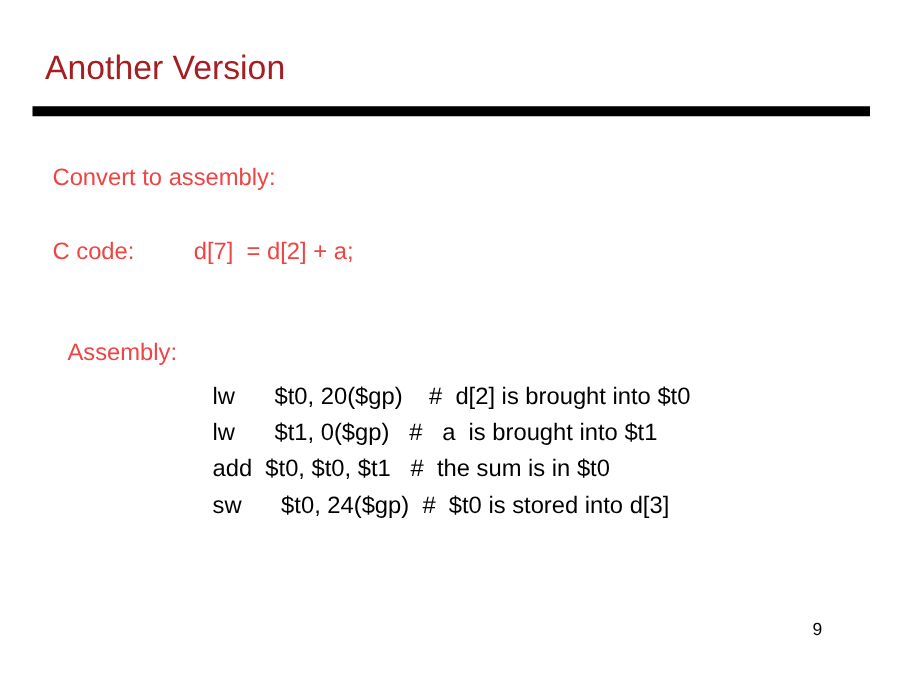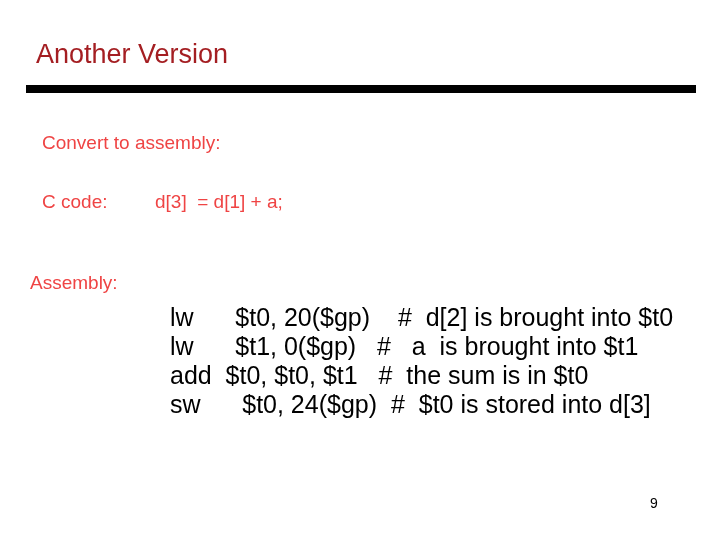--- a/index.html
+++ b/index.html
@@ -51,28 +51,28 @@
   }
   .line-convert {
     left: 42px;
     top: 131px;
   }
   .line-ccode {
     left: 42px;
     top: 190px;
   }
   .line-assembly {
-    left: 30px;
+    left: 54px;
     top: 271px;
   }
   .asm-block {
     position: absolute;
     left: 170px;
     top: 303px;
-    font-size: 25px;
+    font-size: 19px;
     line-height: 29px;
     color: #000000;
     white-space: pre;
     font-family: "Liberation Sans", sans-serif;
     margin: 0;
   }
   .page-number {
     position: absolute;
     left: 650px;
     top: 495px;
@@ -86,21 +86,21 @@
 <body>
 
 <div class="slide">
 
   <div class="slide-title">Another Version</div>
 
   <div class="title-rule"></div>
 
   <div class="body-line line-convert">Convert to assembly:</div>
 
-  <div class="body-line line-ccode">C code:         d[3]  = d[1] + a;</div>
+  <div class="body-line line-ccode">C code:         d[7]  = d[2] + a;</div>
 
   <div class="body-line line-assembly">Assembly:</div>
 
   <pre class="asm-block">lw      $t0, 20($gp)    #  d[2] is brought into $t0
 lw      $t1, 0($gp)   #   a  is brought into $t1
 add  $t0, $t0, $t1   #  the sum is in $t0
 sw      $t0, 24($gp)  #  $t0 is stored into d[3]</pre>
 
   <div class="page-number">9</div>
 

